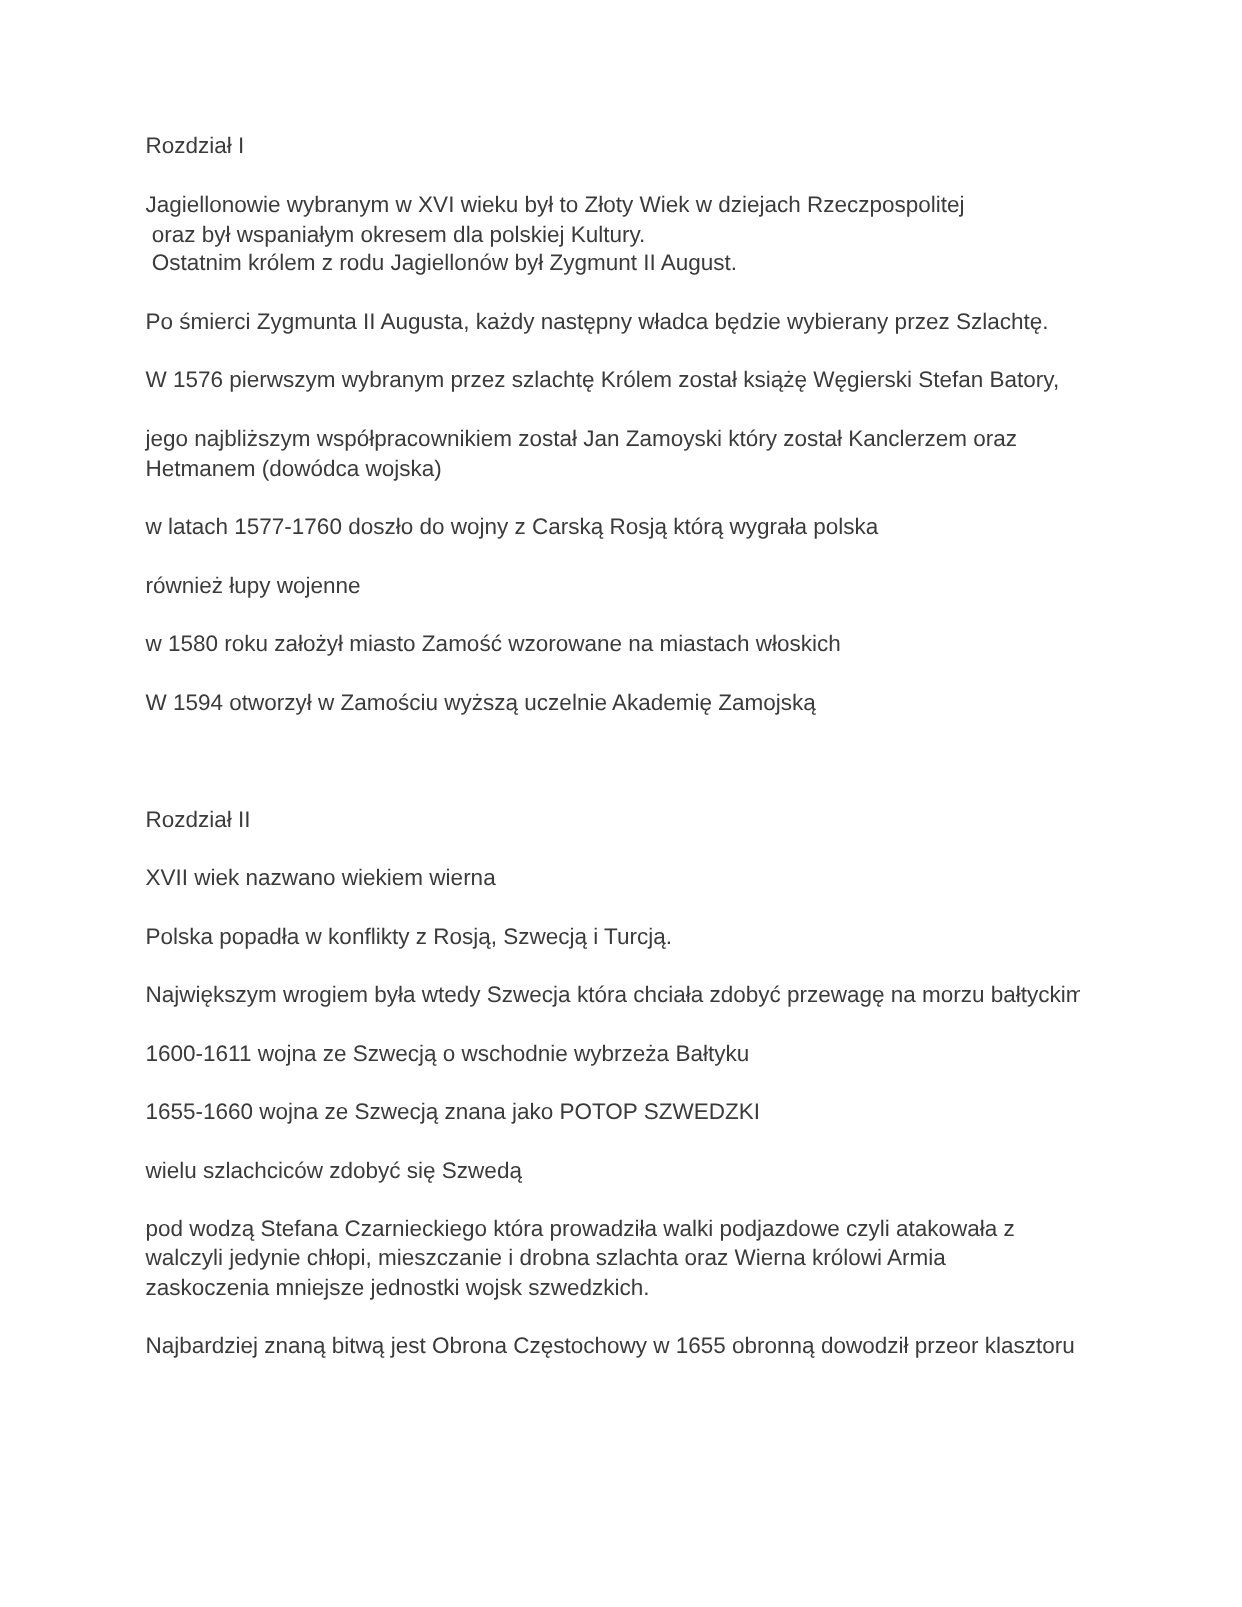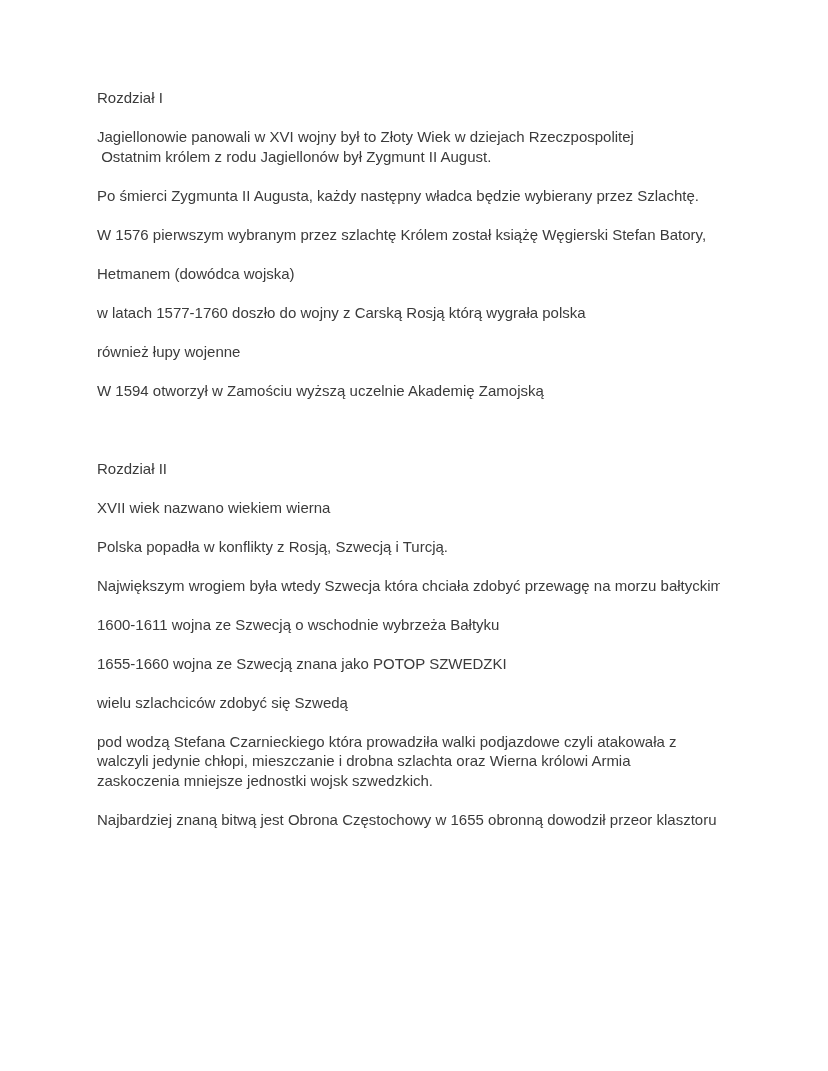--- a/index.html
+++ b/index.html
@@ -39,37 +39,42 @@
 </style>
 </head>
 <body>
 
 <div id="page" style="background: rgb(255, 255, 255);">
   <div id="doc" style="color: rgb(59, 59, 59);">
       <div class="para chapter-heading">
         <div class="line">Rozdział I</div>
       </div>
       <div class="para">
-        <div class="line">Jagiellonowie panowali w XVI wojny był to Złoty Wiek w dziejach Rzeczpospolitej</div>
+        <div class="line">Jagiellonowie wybranym w XVI wieku był to Złoty Wiek w dziejach Rzeczpospolitej</div>
+        <div class="line"> oraz był wspaniałym okresem dla polskiej Kultury.</div>
         <div class="line"> Ostatnim królem z rodu Jagiellonów był Zygmunt II August.</div>
       </div>
       <div class="para">
         <div class="line">Po śmierci Zygmunta II Augusta, każdy następny władca będzie wybierany przez Szlachtę.</div>
       </div>
       <div class="para">
         <div class="line">W 1576 pierwszym wybranym przez szlachtę Królem został książę Węgierski Stefan Batory,</div>
       </div>
       <div class="para">
+        <div class="line">jego najbliższym współpracownikiem został Jan Zamoyski który został Kanclerzem oraz</div>
         <div class="line">Hetmanem (dowódca wojska)</div>
       </div>
       <div class="para">
         <div class="line">w latach 1577-1760 doszło do wojny z Carską Rosją którą wygrała polska</div>
       </div>
       <div class="para">
         <div class="line">również łupy wojenne</div>
+      </div>
+      <div class="para">
+        <div class="line">w 1580 roku założył miasto Zamość wzorowane na miastach włoskich</div>
       </div>
       <div class="para">
         <div class="line">W 1594 otworzył w Zamościu wyższą uczelnie Akademię Zamojską</div>
       </div>
       <div class="para">
         <div class="line"></div>
       </div>
       <div class="para chapter-heading">
         <div class="line">Rozdział II</div>
       </div>

